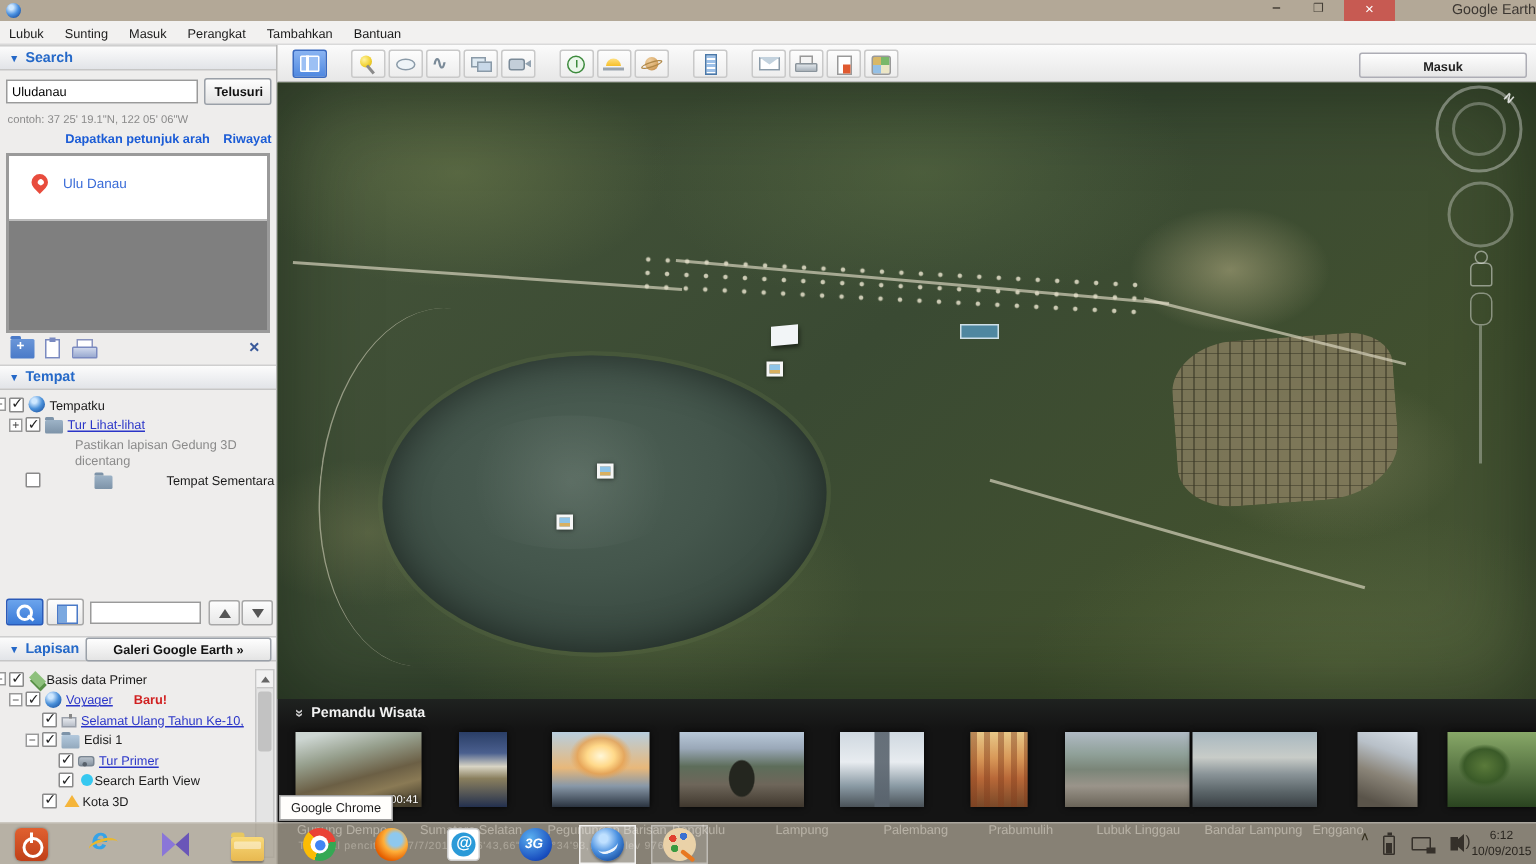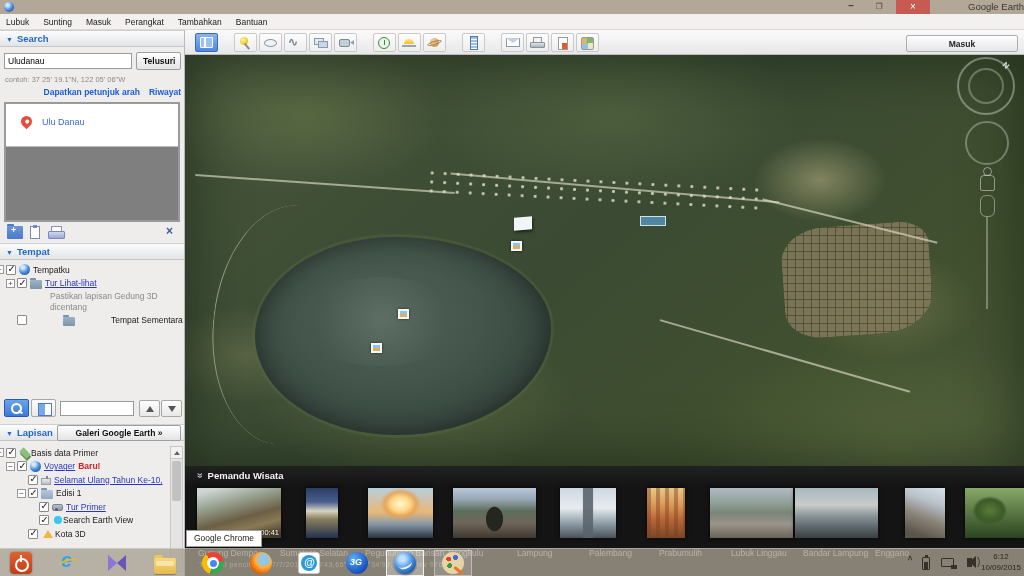--- a/index.html
+++ b/index.html
@@ -108,21 +108,21 @@
   .ic-layers{width:10px;height:10px;margin:1px;background:#8ec07c;transform:rotate(45deg) scaleY(.6);box-shadow:2px 2px 0 #5a9048;}
   .ic-cake{width:10px;height:7px;margin-top:3px;background:linear-gradient(#e6e9ee,#b9bfc9);border:1px solid #9aa0aa;}
   .ic-cake::before{content:"";position:absolute;left:4px;top:-3px;width:1.5px;height:3px;background:#888;}
   .ic-camera{width:11px;height:7px;margin-top:2px;background:linear-gradient(#b8c2cc,#8a96a2);border-radius:2px;border:1px solid #7a8692;}
   .ic-camera::before{content:"";position:absolute;left:2px;top:3px;width:3px;height:3px;background:#57606a;border-radius:50%;}
   .ic-sq-magenta{width:8px;height:8px;margin:1.5px;background:#e83ee8;border-radius:1px;}
   .ic-dot-cyan{width:8px;height:8px;margin:1.5px;background:#35c8f0;border-radius:50%;}
   .ic-tri-orange{width:0;height:0;margin:1px 2px;border-left:5px solid transparent;border-right:5px solid transparent;border-bottom:8px solid #f5b53a;}
   .lbl.link{color:#2a35c8;text-decoration:underline;}
   .lbl.note{color:#8a8a8a;max-width:125px;line-height:1.25;padding:1px 0;}
-  .suffix{color:#d02020;font-weight:bold;margin-left:3px;}
+  .suffix{color:#d02020;font-weight:bold;margin-left:14px;}
 
   .places-controls{position:absolute;left:0;top:368px;width:184px;height:22px;}
   .pc-find{position:absolute;left:4px;top:1px;width:25px;height:18px;border:1px solid #2a5ab8;border-radius:2px;
     background:linear-gradient(#6ba4ec,#3a7ad8);}
   .pc-find::before{content:"";position:absolute;left:6px;top:3px;width:7px;height:7px;border:2px solid #fff;border-radius:50%;}
   .pc-find::after{content:"";position:absolute;left:13px;top:11px;width:5px;height:2px;background:#fff;transform:rotate(40deg);}
   .pc-pane{position:absolute;left:31px;top:1px;width:25px;height:18px;border:1px solid #a8a8a8;border-radius:2px;background:linear-gradient(#fdfdfd,#e8e8e8);}
   .pc-pane::before{content:"";position:absolute;left:6px;top:3px;width:12px;height:11px;border:1px solid #4a7ac8;background:linear-gradient(90deg,#7aa8e0 50%,#fff 50%);}
   .pc-input{position:absolute;left:60px;top:3px;width:74px;height:15px;border:1px solid #9a9a9a;background:#fff;font-size:8.5px;padding:0 2px;}
   .pc-up,.pc-down{position:absolute;top:2px;width:21px;height:17px;border:1px solid #a8a8a8;border-radius:2px;background:linear-gradient(#fdfdfd,#e8e8e8);}

